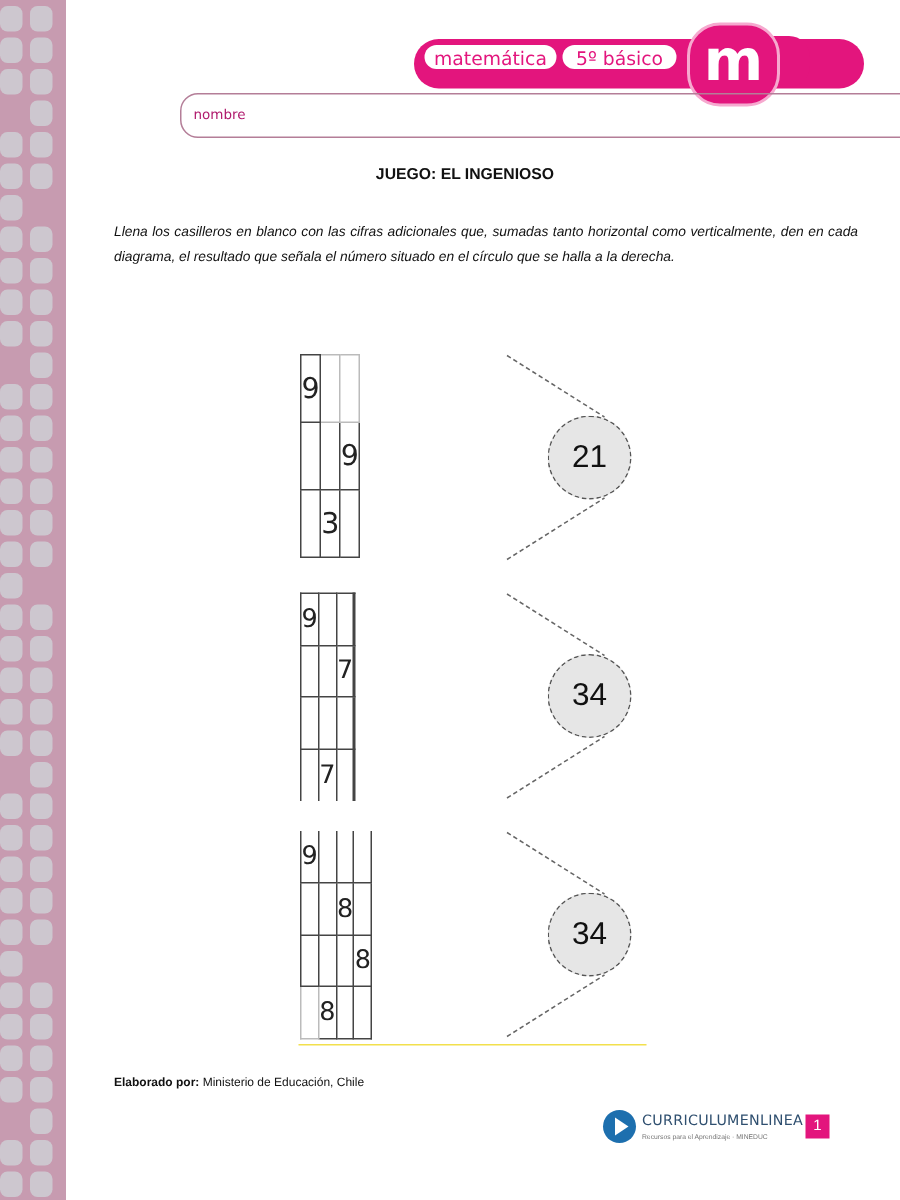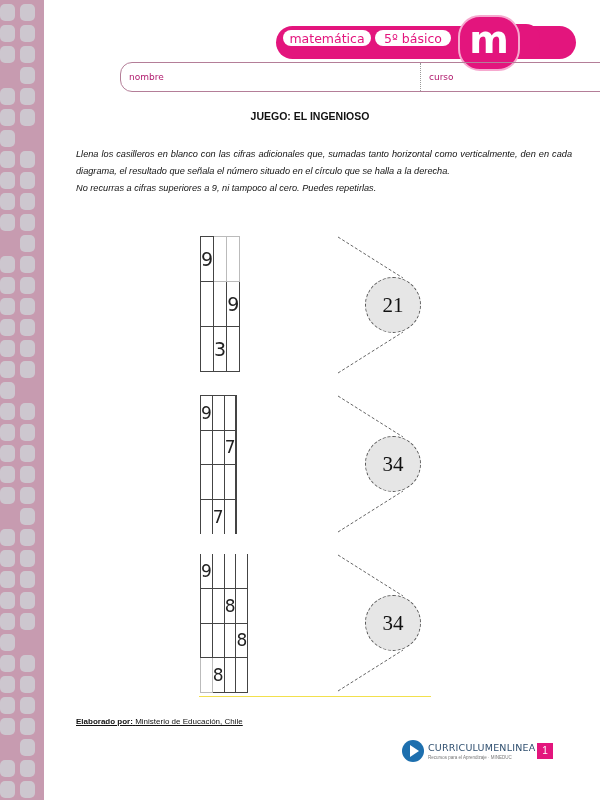--- a/index.html
+++ b/index.html
@@ -75,30 +75,30 @@
   .grid.g3 td { width: 46px; height: 45px; font-size: 19px; }
   .grid.g4 td { width: 34.5px; height: 34.5px; font-size: 17px; }
   .grid.open-top tr:first-child td { border-top: none; }
   .grid.open-bottom tr:last-child td { border-bottom: none; }
   .grid td.light { border-color: #bbb; }
   .funnel { position: absolute; left: 137px; top: 0; }
   .circle {
     position: absolute; width: 56px; height: 56px; border-radius: 50%;
     background: #e6e6e6; border: 1px dashed #555;
     display: flex; align-items: center; justify-content: center;
-    font-family: Liberation Serif, serif; font-size: 21px; color: #111;
+    font-family: Liberation Sans, sans-serif; font-size: 21px; color: #111;
   }
 
   .yellow-line {
     position: absolute; left: 199px; top: 696px; width: 232px; height: 1px; background: #f2e04d;
   }
 
   
   .footer-credit {
-    position: absolute; left: 76px; top: 717px; font-size: 8px; color: #111; text-decoration: underline;
+    position: absolute; left: 76px; top: 717px; font-size: 8px; color: #111;
   }
   .footer-credit b { font-weight: bold; }
   .cl-logo { position: absolute; left: 402px; top: 740px; width: 130px; height: 24px; }
   .cl-icon {
     position: absolute; left: 0; top: 0; width: 22px; height: 22px; border-radius: 50%;
     background: #1d6fae;
   }
   .cl-icon::after {
     content: ""; position: absolute; left: 8px; top: 5px;
     border-left: 9px solid #fff; border-top: 6px solid transparent; border-bottom: 6px solid transparent;
@@ -200,30 +200,26 @@
 <div class="hdr-bar"></div>
 <div class="hdr-pill subject">matemática</div>
 <div class="hdr-pill level">5º básico</div>
 <div class="hdr-tab"></div>
 <div class="hdr-logo">m</div>
 
 <div class="info-row">
   <div class="info-cell name">
     <span>nombre</span>
   </div>
-  <div class="info-cell course">
-    <span>curso</span>
-  </div>
 </div>
 
 <div class="title">JUEGO: EL INGENIOSO</div>
 
 <div class="instructions">
   <p>Llena los casilleros en blanco con las cifras adicionales que, sumadas tanto horizontal como verticalmente, den en cada diagrama, el resultado que señala el número situado en el círculo que se halla a la derecha.</p>
-  <p>No recurras a cifras superiores a 9, ni tampoco al cero. Puedes repetirlas.</p>
 </div>
 
 <div class="puzzle" style="top:236px;">
   <table class="grid g3">
     <tbody>
         <tr>
       <td>9</td>
       <td class="light"></td>
       <td class="light"></td>
     </tr>

